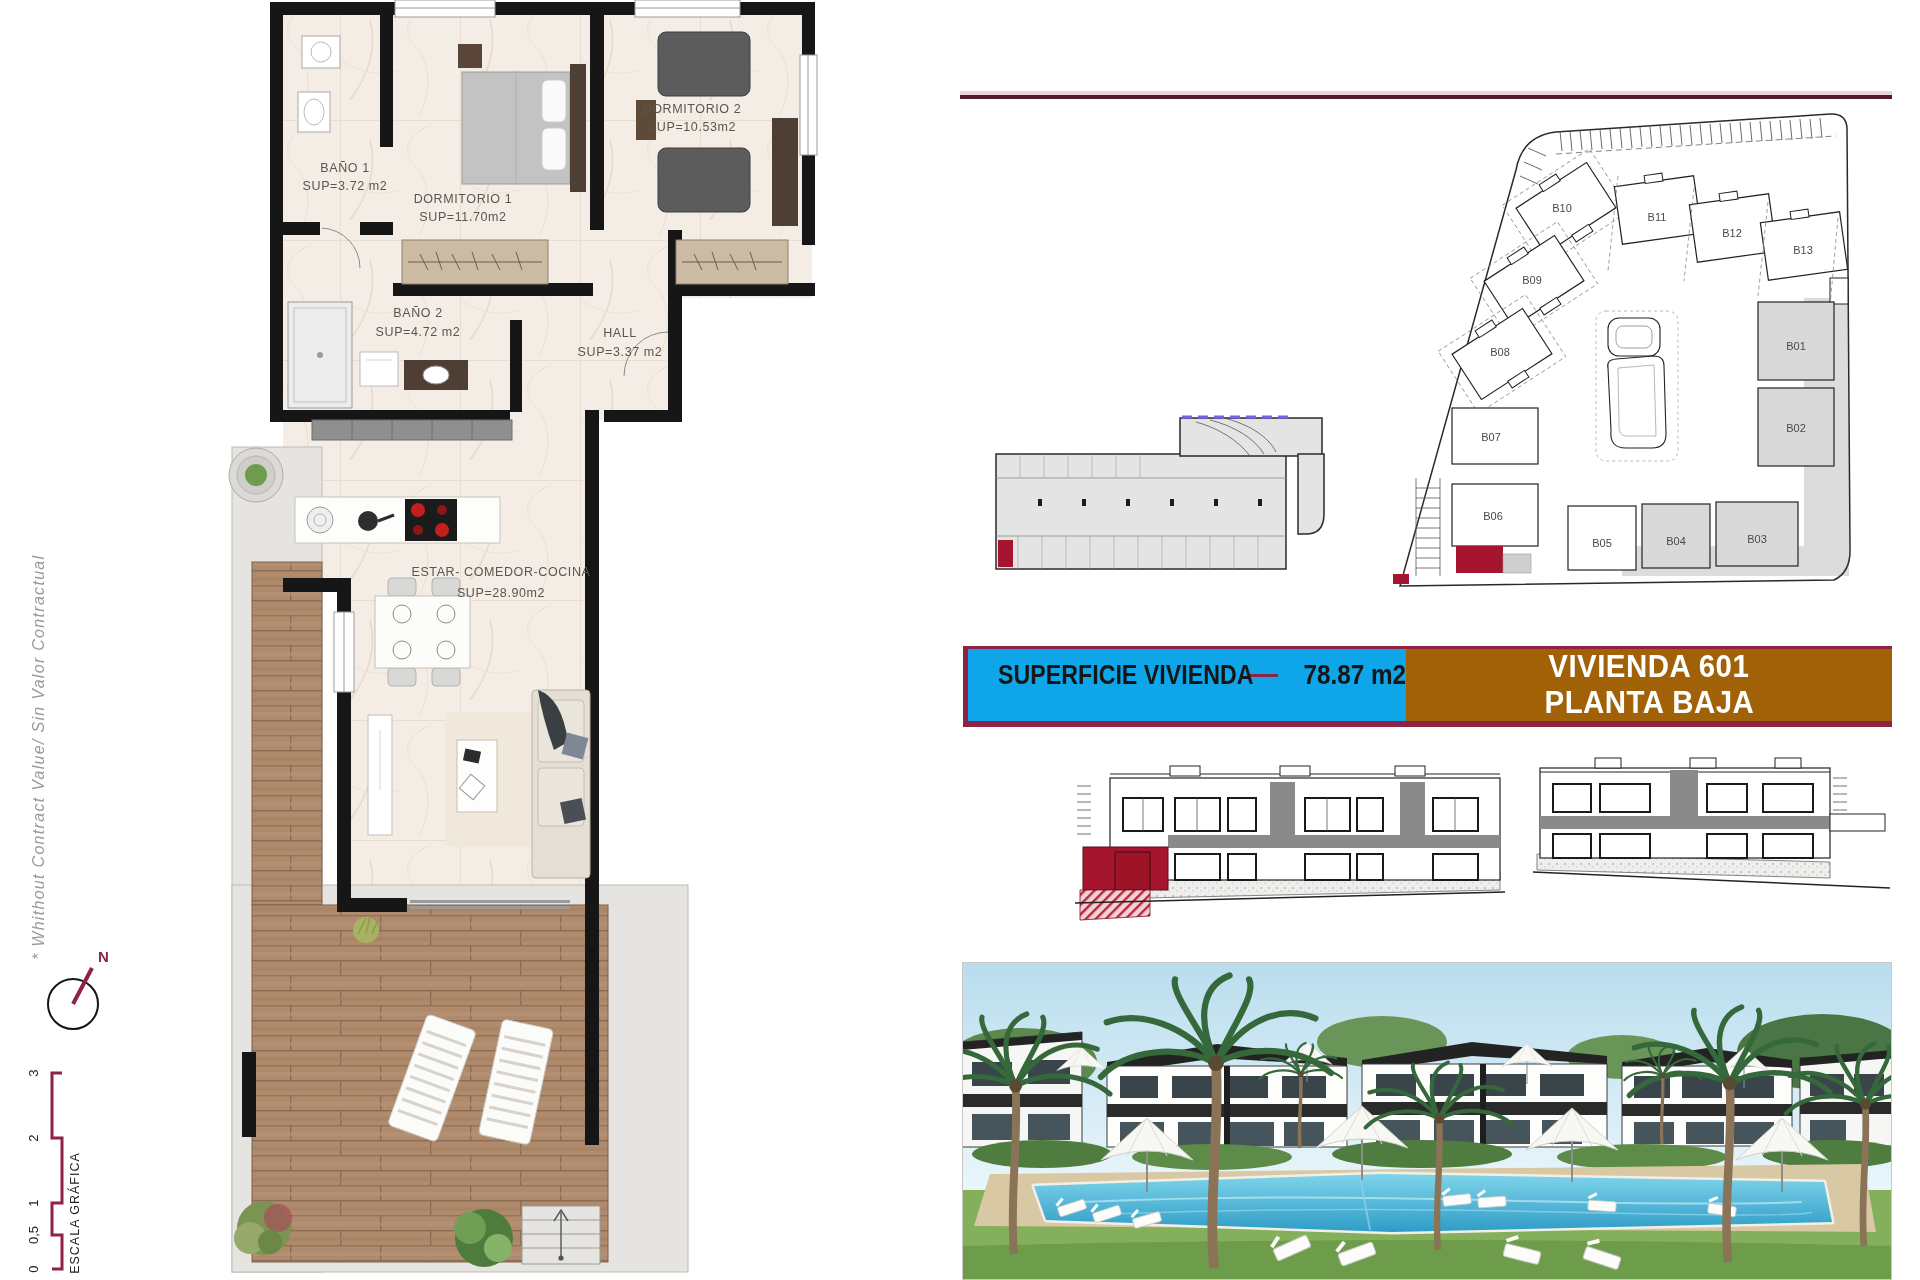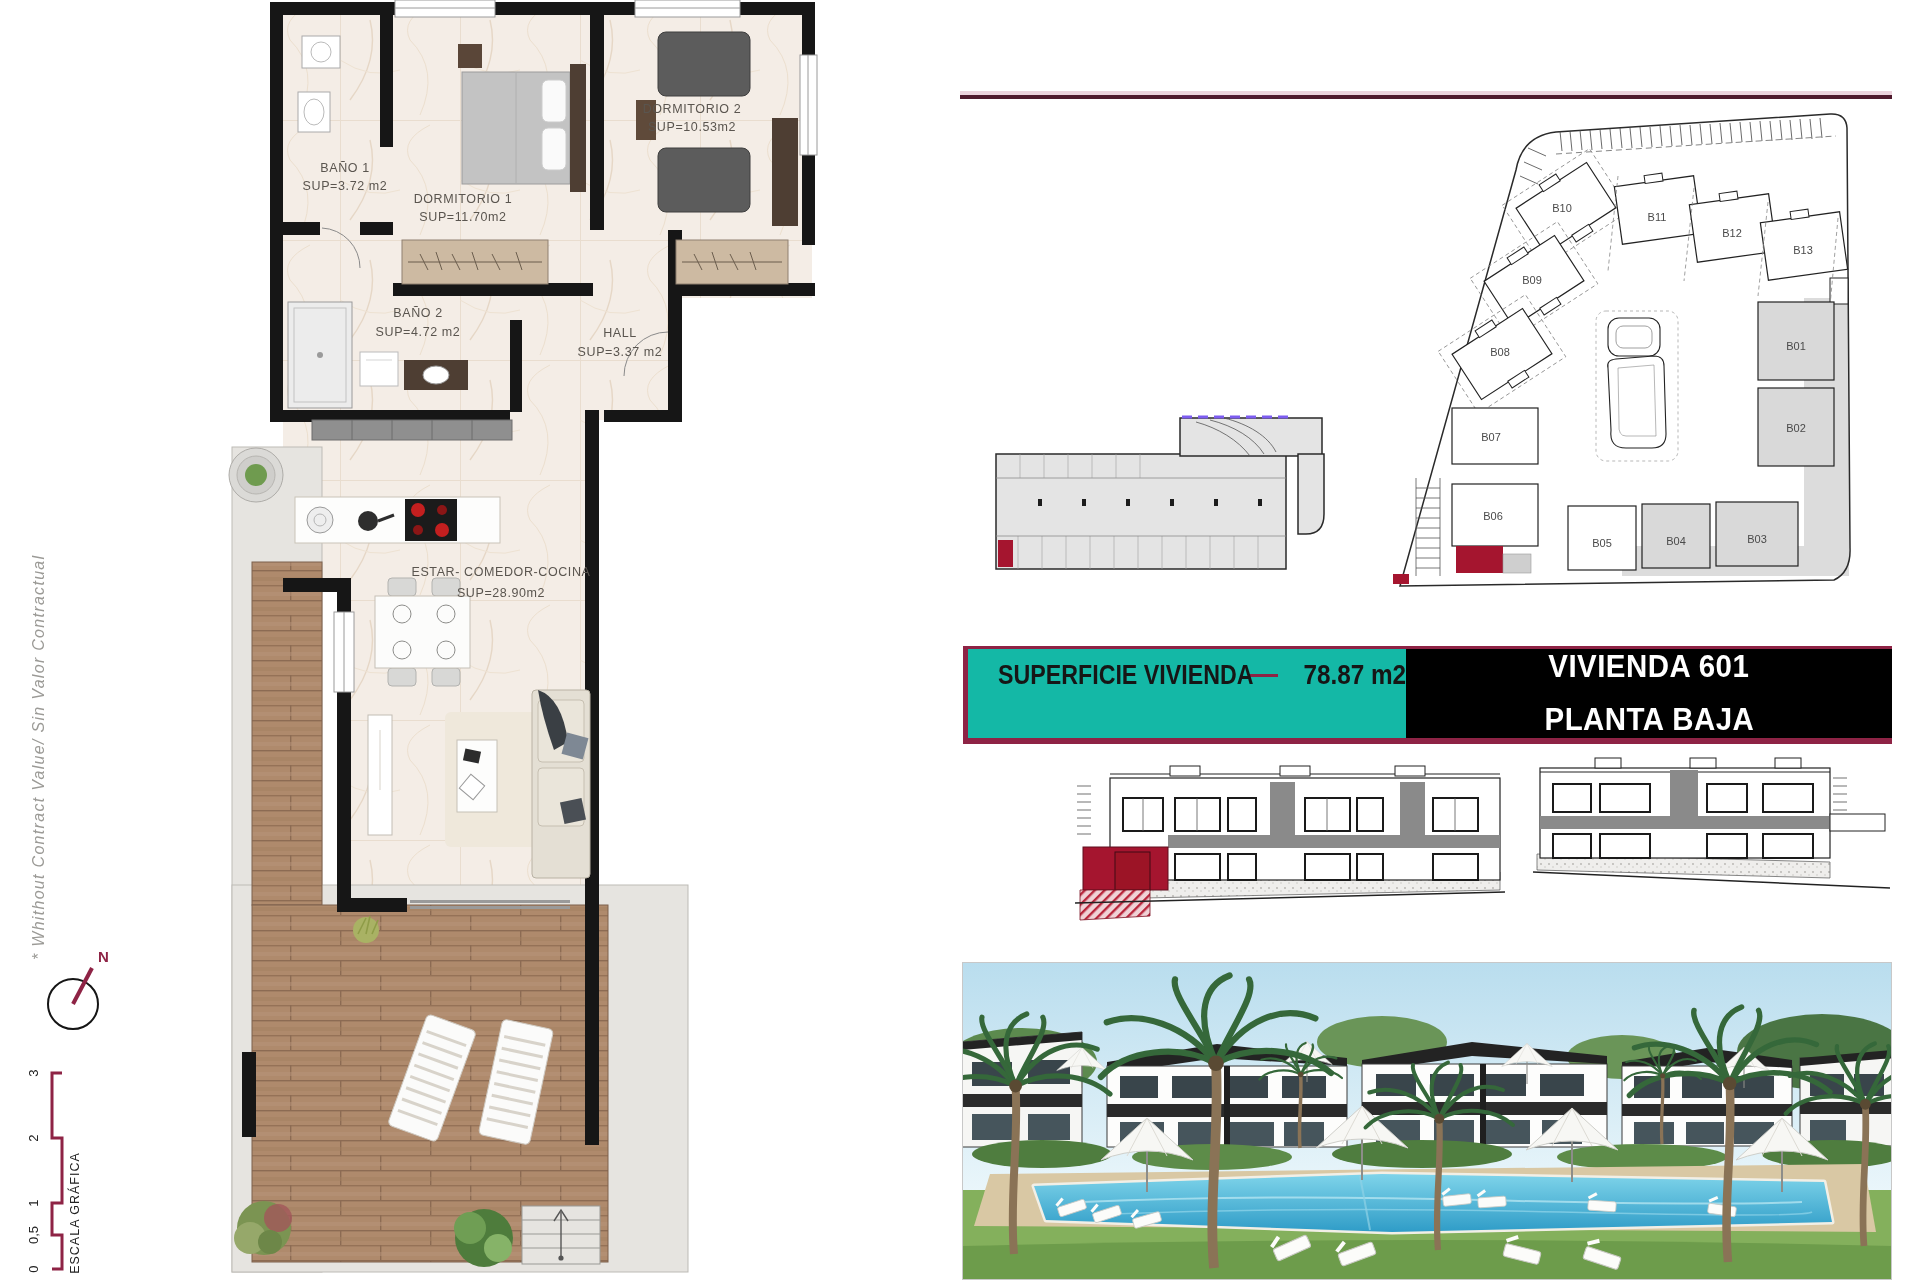--- a/index.html
+++ b/index.html
@@ -18,30 +18,30 @@
   .floorplan{position:absolute;left:220px;top:0;}
 
   
   .top-rule{position:absolute;left:960px;top:91px;width:932px;}
   .top-rule .pink{height:4px;background:#ecd3dd;}
   .top-rule .dark{height:4px;background:#4f1a2d;}
   .siteplan{position:absolute;left:958px;top:106px;}
 
   .summary{position:absolute;left:963px;top:646px;width:929px;display:flex;
            border-top:3px solid #8e2345;border-bottom:6px solid #8e2345;box-sizing:border-box;}
-  .summary-left{width:443px;background:#14b8a6;border-left:5px solid #8e2345;
+  .summary-left{width:443px;background:#0ea5e9;border-left:5px solid #8e2345;
                 box-sizing:border-box;padding:8px 0 8px 0;}
   .sum-row{display:flex;align-items:center;height:36px;padding-left:30px;}
   .sum-label{font-weight:bold;font-size:27px;color:#161616;width:250px;
              transform:scaleX(.86);transform-origin:left center;white-space:nowrap;}
   .sum-line{width:98px;height:3px;background:#8e2345;margin-right:14px;}
   .sum-value{font-weight:bold;font-size:27px;color:#161616;width:118px;text-align:right;
              transform:scaleX(.9);transform-origin:right center;white-space:nowrap;}
-  .summary-right{flex:1;background:#000000;color:#ffffff;display:flex;flex-direction:column;
-                 align-items:center;justify-content:center;gap:17px;}
+  .summary-right{flex:1;background:#a16207;color:#ffffff;display:flex;flex-direction:column;
+                 align-items:center;justify-content:center;gap:0;}
   .summary-right div{font-weight:bold;font-size:31px;letter-spacing:.5px;
                  transform:scaleX(.95);white-space:nowrap;}
 
   .elevations{position:absolute;left:1075px;top:750px;}
   .photo{position:absolute;left:962px;top:962px;}
 
   .plan-label{fill:#5a554f;font-size:12.5px;letter-spacing:.6px;}
   .blk-label{fill:#4a4a4a;font-size:11px;}
 </style>
 </head>

